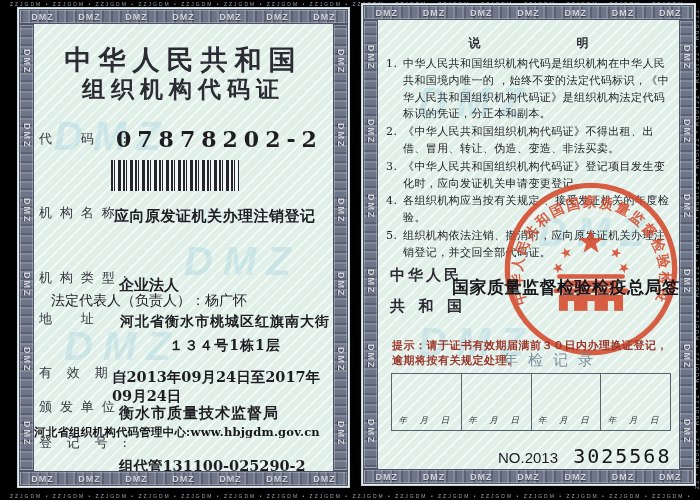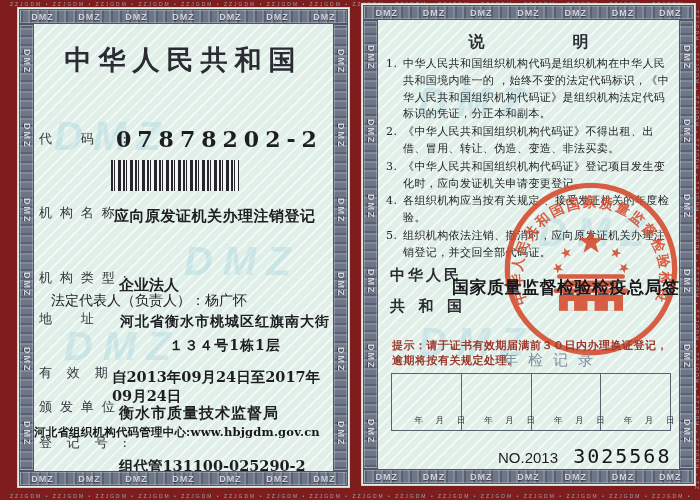--- a/index.html
+++ b/index.html
@@ -1,18 +1,18 @@
 <!DOCTYPE html>
 <html><head>
 <meta charset="utf-8">
 <style>
   * { margin:0; padding:0; box-sizing:border-box; }
   html,body { width:700px; height:500px; }
   body { background:#f7f6f3; font-family:"DejaVu Serif", serif; overflow:hidden; }
-  .sheet { position:relative; width:700px; height:500px; background:#7f1d1d; overflow:hidden; }
+  .sheet { position:relative; width:700px; height:500px; background:#000000; overflow:hidden; }
 
   
   .edge-text { position:absolute; font-family:"Liberation Sans", sans-serif; font-size:5px;
     color:#9aa0ab; letter-spacing:2px; white-space:nowrap; overflow:hidden; }
   .edge-top { top:1px; left:10px; width:680px; }
   .edge-bottom { bottom:1px; left:10px; width:680px; }
   .edge-right { top:10px; right:0px; height:480px; width:6px; writing-mode:vertical-rl; }
 
   
   .page { position:absolute; background:#e2f1ea; outline:1px solid #c9cfd6; box-shadow:0 0 3px rgba(90,100,120,.35); }
@@ -66,21 +66,21 @@
   .issuer-row { top:372px; }
   .issuer-val { top:380px; left:85px; font-size:15px; font-weight:bold; letter-spacing:1px; }
   .overlay-line { position:absolute; top:401px; left:0px; width:100%; font-size:11.5px; font-weight:bold;
       color:#17171c; letter-spacing:.2px; white-space:nowrap; z-index:2; }
   .regno-row  { top:408px; z-index:1; }
   .regno-val  { top:417px; left:85px; font-size:14.5px; font-weight:bold;margin-top:16px; }
 
   
   .heading { position:absolute; top:12px; left:0; width:100%; text-align:center; }
   .heading span { display:inline-block; width:120px; text-align:justify; text-align-last:justify;
-      font-size:16px; font-weight:bold; color:#2b2b33; }
+      font-size:12px; font-weight:bold; color:#2b2b33; }
   .instructions { position:absolute; top:36px; left:6px; width:292px; }
   .item { position:relative; padding-left:19px; font-size:11px; line-height:16.8px; color:#232329;
       font-weight:500; letter-spacing:.4px; margin-bottom:1px; }
   .item .num { position:absolute; left:2px; top:0; }
 
   .country { position:absolute; top:240px; left:12px; font-size:15px; font-weight:bold; color:#2b2b33; width:72px; }
   .country .l1 { display:block; letter-spacing:3px;margin-top:6px; }
   .country .l2 { display:block; margin-top:12px; text-align:justify; text-align-last:justify; }
 
   .seal-svg { position:absolute; top:160px; left:124px; width:178px; height:178px; opacity:.88; z-index:1; }
@@ -88,22 +88,22 @@
       color:#17171c; letter-spacing:.5px; white-space:nowrap; z-index:2; }
 
   .notice { position:absolute; top:318px; left:14px; width:282px; font-size:11px; font-weight:bold;
       color:#9a362a; line-height:15px; letter-spacing:.5px; z-index:2; }
   .annual-title { position:absolute; top:331px; left:125px; font-size:15px; color:#7d909c;
       letter-spacing:10px; z-index:1; }
 
   .annual-table { position:absolute; top:353px; left:13px; width:280px; height:58px; display:flex; z-index:0; }
   .acell { flex:1; border:1px solid #55636e; border-left-width:0; position:relative; }
   .acell:first-child { border-left-width:1px; }
-  .acell span { position:absolute; bottom:3px; left:16px; width:100%; text-align:center;
-      font-size:8.5px; color:#2c2c32; letter-spacing:5px; }
+  .acell span { position:absolute; bottom:3px; left:0; width:100%; text-align:center;
+      font-size:8.5px; color:#2c2c32; letter-spacing:5px;font-style:italic; }
 
   .serial { position:absolute; top:424px; left:120px; white-space:nowrap; }
   .serial .pfx { font-family:"Liberation Sans", sans-serif; font-size:15px; color:#1c1c22; }
   .serial .num { font-family:"DejaVu Sans Mono", monospace; font-size:20px; font-weight:normal;
       color:#141418; letter-spacing:2px; margin-left:10px; }
 </style>
 </head>
 <body>
 
 <div class="sheet">
@@ -147,20 +147,21 @@
         <span>DMZ</span>
         <span>DMZ</span>
     </div>
 
     <div class="inner">
       <div class="wm" style="top:90px;left:20px;">DMZ</div>
       <div class="wm" style="top:215px;left:150px;">DMZ</div>
       <div class="wm" style="top:300px;left:30px;">DMZ</div>
 
       <div class="t1">中华人民共和国</div>
+      <div class="t2">组织机构代码证</div>
 
       <div class="fieldrow code-row"><span class="jlabel w88">代码:</span></div>
       <div class="fval code-val">07878202-2</div>
 
       <div class="barcode"></div>
 
       <div class="fieldrow orgname-row"><span class="jlabel w88">机构名称:</span></div>
       <div class="fval orgname-val">应向原发证机关办理注销登记</div>
 
       <div class="fieldrow orgtype-row"><span class="jlabel w88">机构类型:</span></div>

